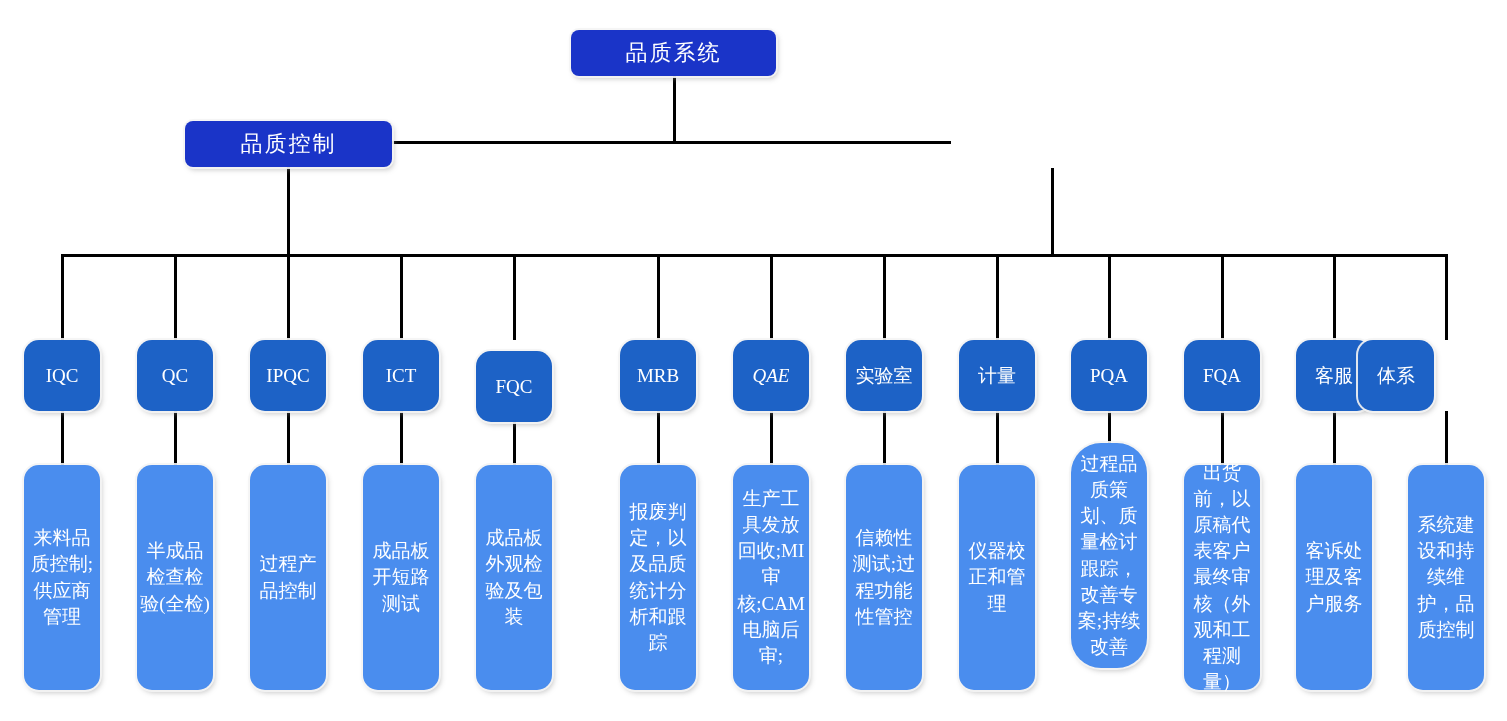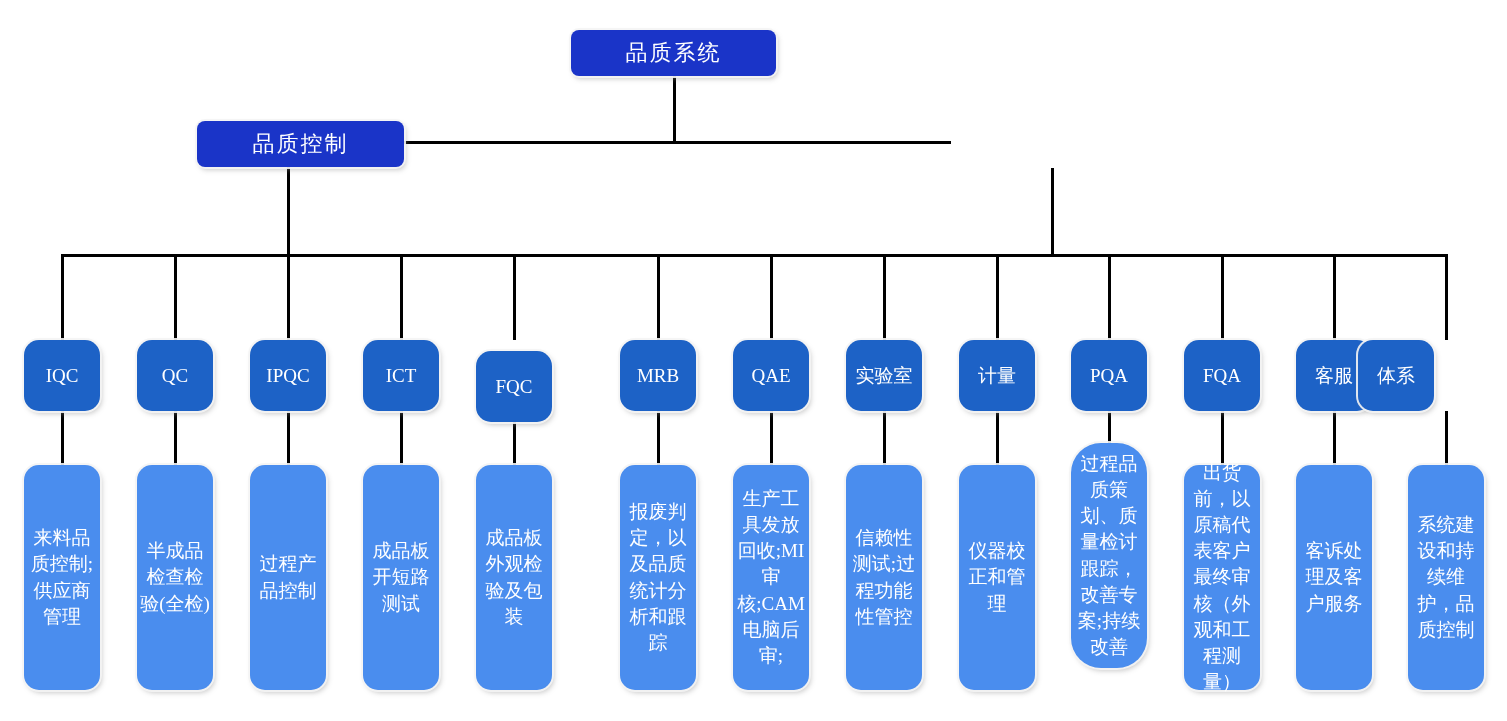--- a/index.html
+++ b/index.html
@@ -38,21 +38,21 @@
     box-shadow:0 0 0 2px rgba(244,244,244,.9),2px 3px 5px rgba(140,140,140,.45);
   }
   .desc span{display:block;width:100%;}
 </style>
 </head>
 <body>
 
 <div class="canvas" id="canvas" style="--c-bg: #ffffff; --c-root: #1a34c8; --c-dept: #1d62c6; --c-desc: #4a8dee; --c-text: #ffffff; --c-line: #000000;">
   <div class="box root" id="root-box" style="left:571px;top:30px;width:205px;height:46px;">品质系统</div>
 
-  <div class="box branch" id="branch-qc" style="left:197px;top:121px;width:207px;height:46px;">品质控制</div>
+  <div class="box branch" id="branch-qc" style="left:185px;top:121px;width:207px;height:46px;">品质控制</div>
 
 
   <div id="connectors">
       <div class="line" style="left: 672.5px; top: 76px; width: 3px; height: 68px;"></div>
       <div class="line" style="left: 392px; top: 141px; width: 559px; height: 3px;"></div>
       <div class="line" style="left: 286.5px; top: 167px; width: 3px; height: 87px;"></div>
       <div class="line" style="left: 1050.5px; top: 168px; width: 3px; height: 86px;"></div>
       <div class="line" style="left: 61px; top: 254px; width: 1386px; height: 3px;"></div>
       <div class="line" style="left: 60.5px; top: 254px; width: 3px; height: 86px;"></div>
       <div class="line" style="left: 60.5px; top: 411px; width: 3px; height: 54px;"></div>
@@ -105,21 +105,21 @@
   <div class="box dept" style="left: 476px; top: 340px; width: 76px; height: 71px; margin-top: 11px;">FQC</div>
   <div class="box desc" style="left: 476px; top: 465px; width: 76px; height: 225px;">
         <span>成品板外观检验及包装</span>
       </div>
 
   <div class="box dept" style="left: 620px; top: 340px; width: 76px; height: 71px;">MRB</div>
   <div class="box desc" style="left: 620px; top: 465px; width: 76px; height: 225px;">
         <span>报废判定，以及品质统计分析和跟踪</span>
       </div>
 
-  <div class="box dept" style="left: 733px; top: 340px; width: 76px; height: 71px;">QAE</div>
+  <div class="box dept" style="left: 733px; top: 340px; width: 76px; height: 71px; font-style: italic;">QAE</div>
   <div class="box desc" style="left: 733px; top: 465px; width: 76px; height: 225px;">
         <span>生产工具发放回收;MI审核;CAM电脑后审;</span>
       </div>
 
   <div class="box dept" style="left: 846px; top: 340px; width: 76px; height: 71px;">实验室</div>
   <div class="box desc" style="left: 846px; top: 465px; width: 76px; height: 225px;">
         <span>信赖性测试;过程功能性管控</span>
       </div>
 
   <div class="box dept" style="left: 959px; top: 340px; width: 76px; height: 71px;">计量</div>

